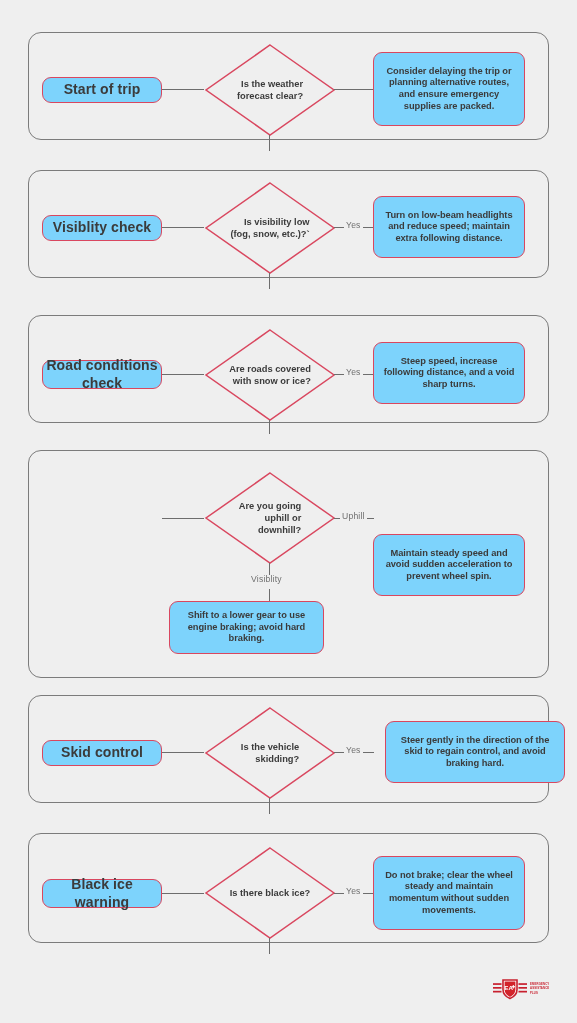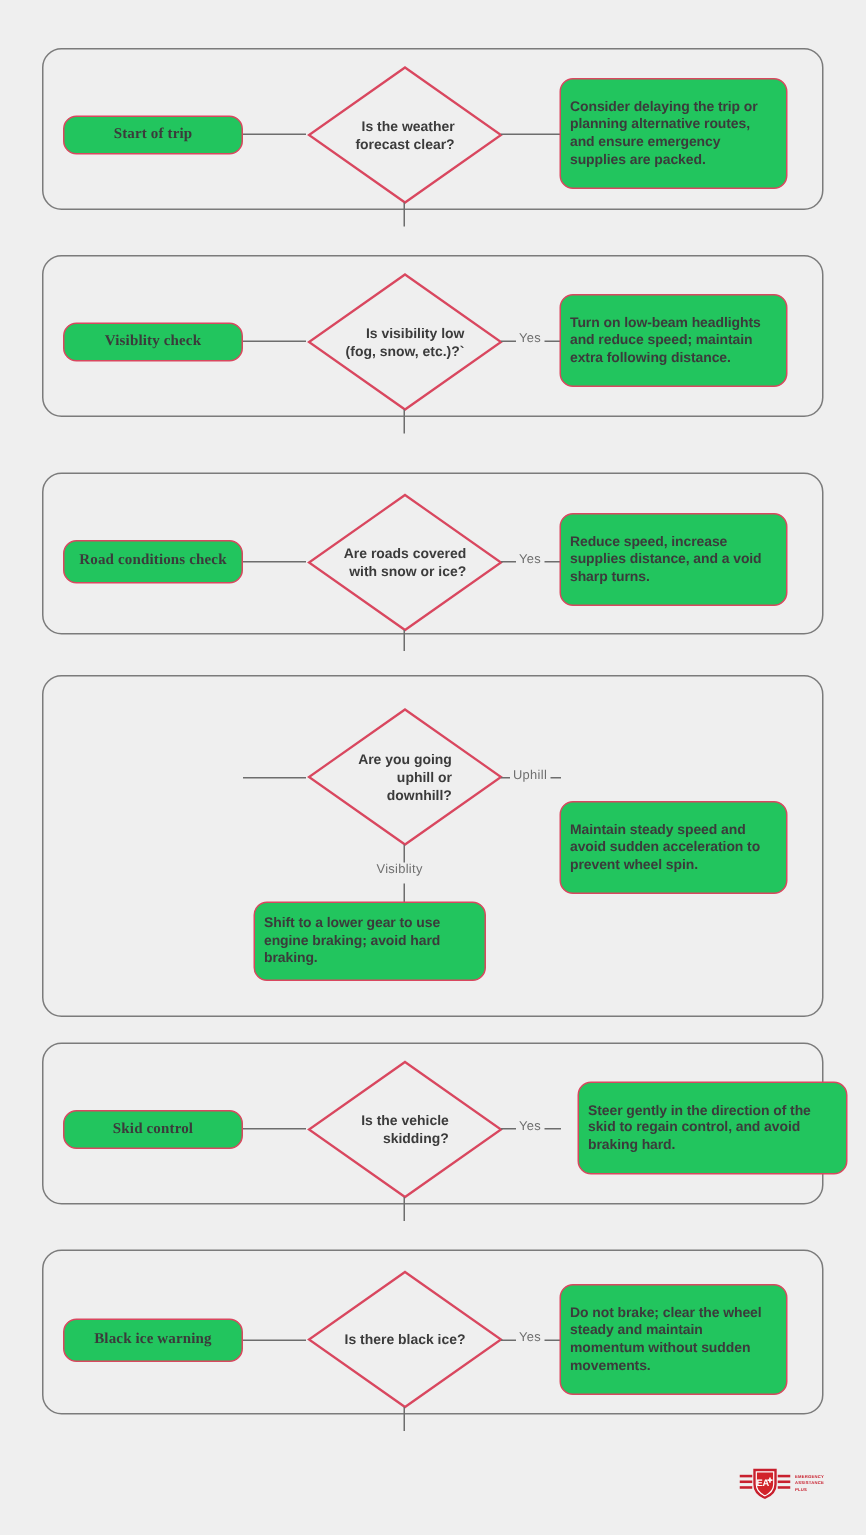--- a/index.html
+++ b/index.html
@@ -33,34 +33,33 @@
     border-radius: 13px;
     background: #efefef;
   }
 
   
   .node {
     position: absolute;
     box-sizing: border-box;
     border: 1.4px solid #d9475f;
     border-radius: 9px;
-    background: #22c55e;
+    background: #7dd3fc;
     color: #3b3b3b;
     font-weight: bold;
     display: flex;
     align-items: center;
     justify-content: center;
-    text-align: left;
+    text-align: center;
     line-height: 1.25;
   }
 
   .node.start {
-    font-size: 10px;
+    font-size: 14px;
     letter-spacing: .1px;
-    font-family: Liberation Serif, serif;
   }
 
   .node.action {
     font-size: 9.3px;
     letter-spacing: -.05px;
     padding: 4px 6px;
   }
 
   
   .diamond-wrap {
@@ -205,21 +204,21 @@
       </svg>
       <div class="diamond-label">Are roads covered
 with snow or ice?</div>
     </div>
 
     <div class="conn-v" style="left:240px;top:104px;height:14px;"></div>
 
     <div class="conn-h" style="left:305px;top:58px;width:40px;"></div>
     <div class="branch-label" style="left:315px;top:52px;">Yes</div>
 
-    <div class="node action" style="left:344px;top:26px;width:152px;height:62px;">Reduce speed, increase supplies distance, and a void sharp turns.</div>
+    <div class="node action" style="left:344px;top:26px;width:152px;height:62px;">Steep speed, increase following distance, and a void sharp turns.</div>
   </div>
 
   <div class="card" style="top:450px;height:228px;">
 
 
     <div class="conn-h" style="left:133px;top:67px;width:42px;"></div>
 
     <div class="diamond-wrap" style="left:175px;top:20px;width:132px;height:94px;">
       <svg width="132" height="94" viewBox="0 0 132 94">
         <polygon points="66,2 130,47 66,92 2,47" fill="none" stroke="#d9475f" stroke-width="1.5"></polygon>

